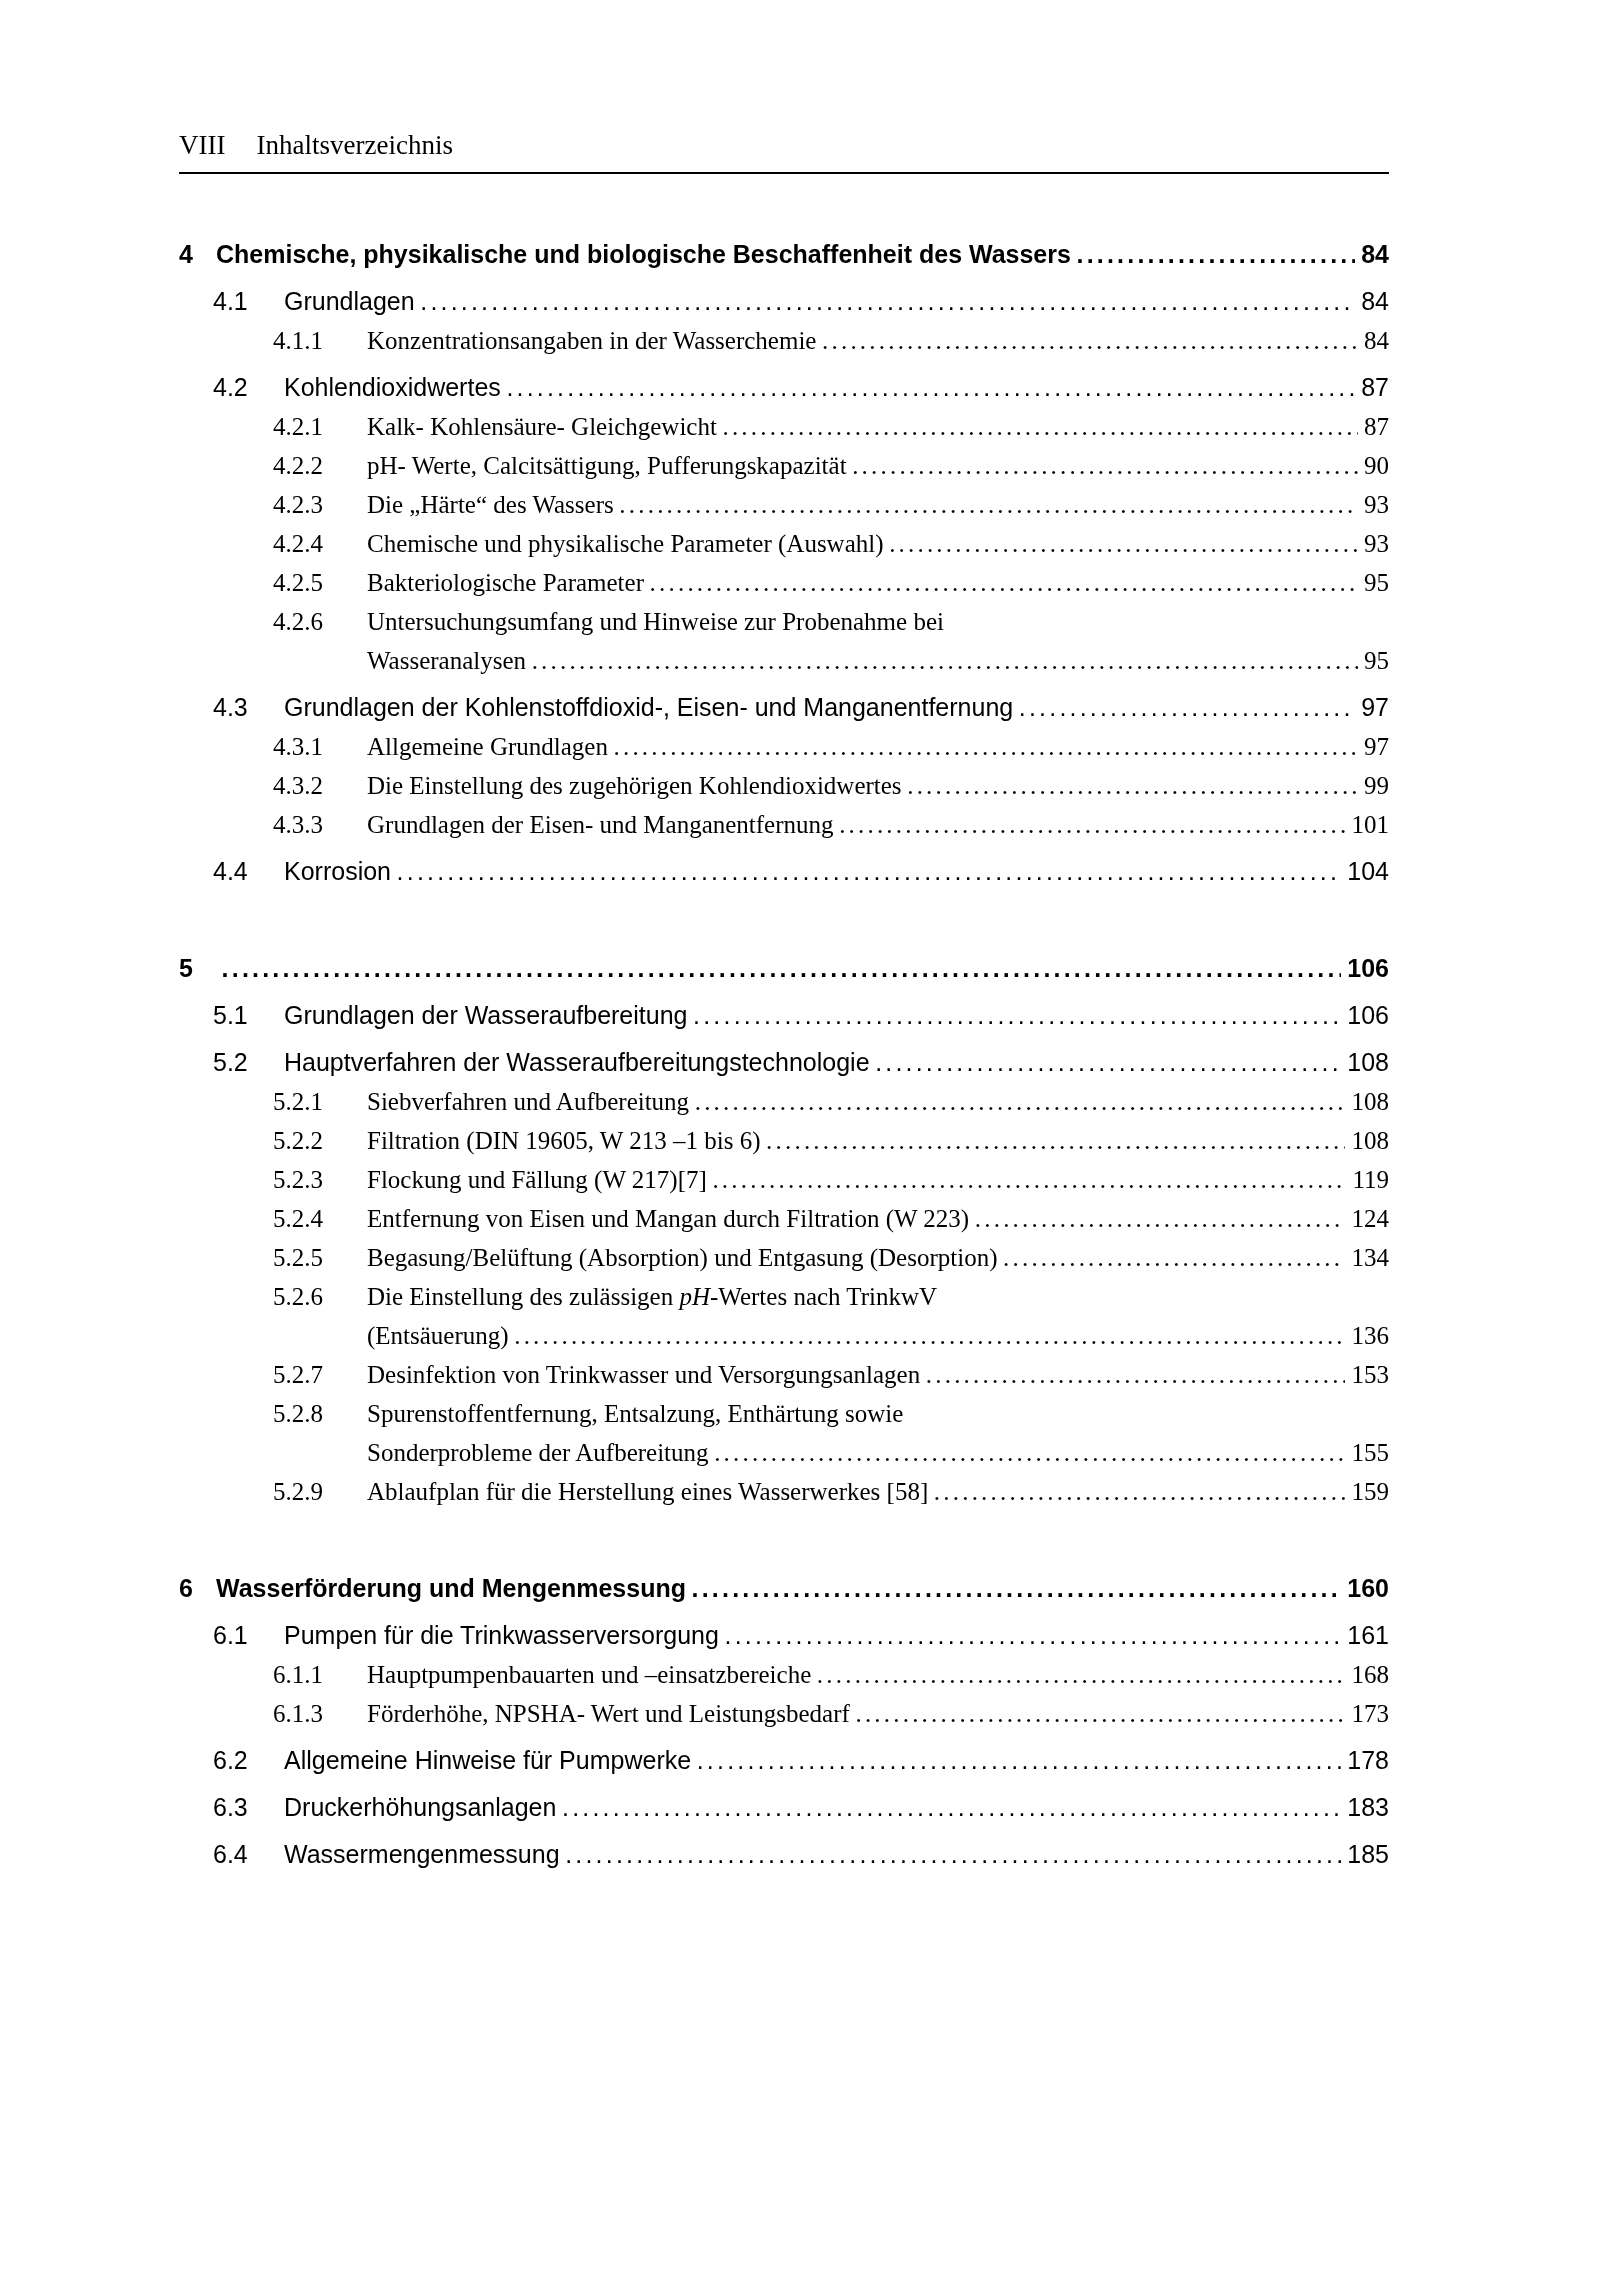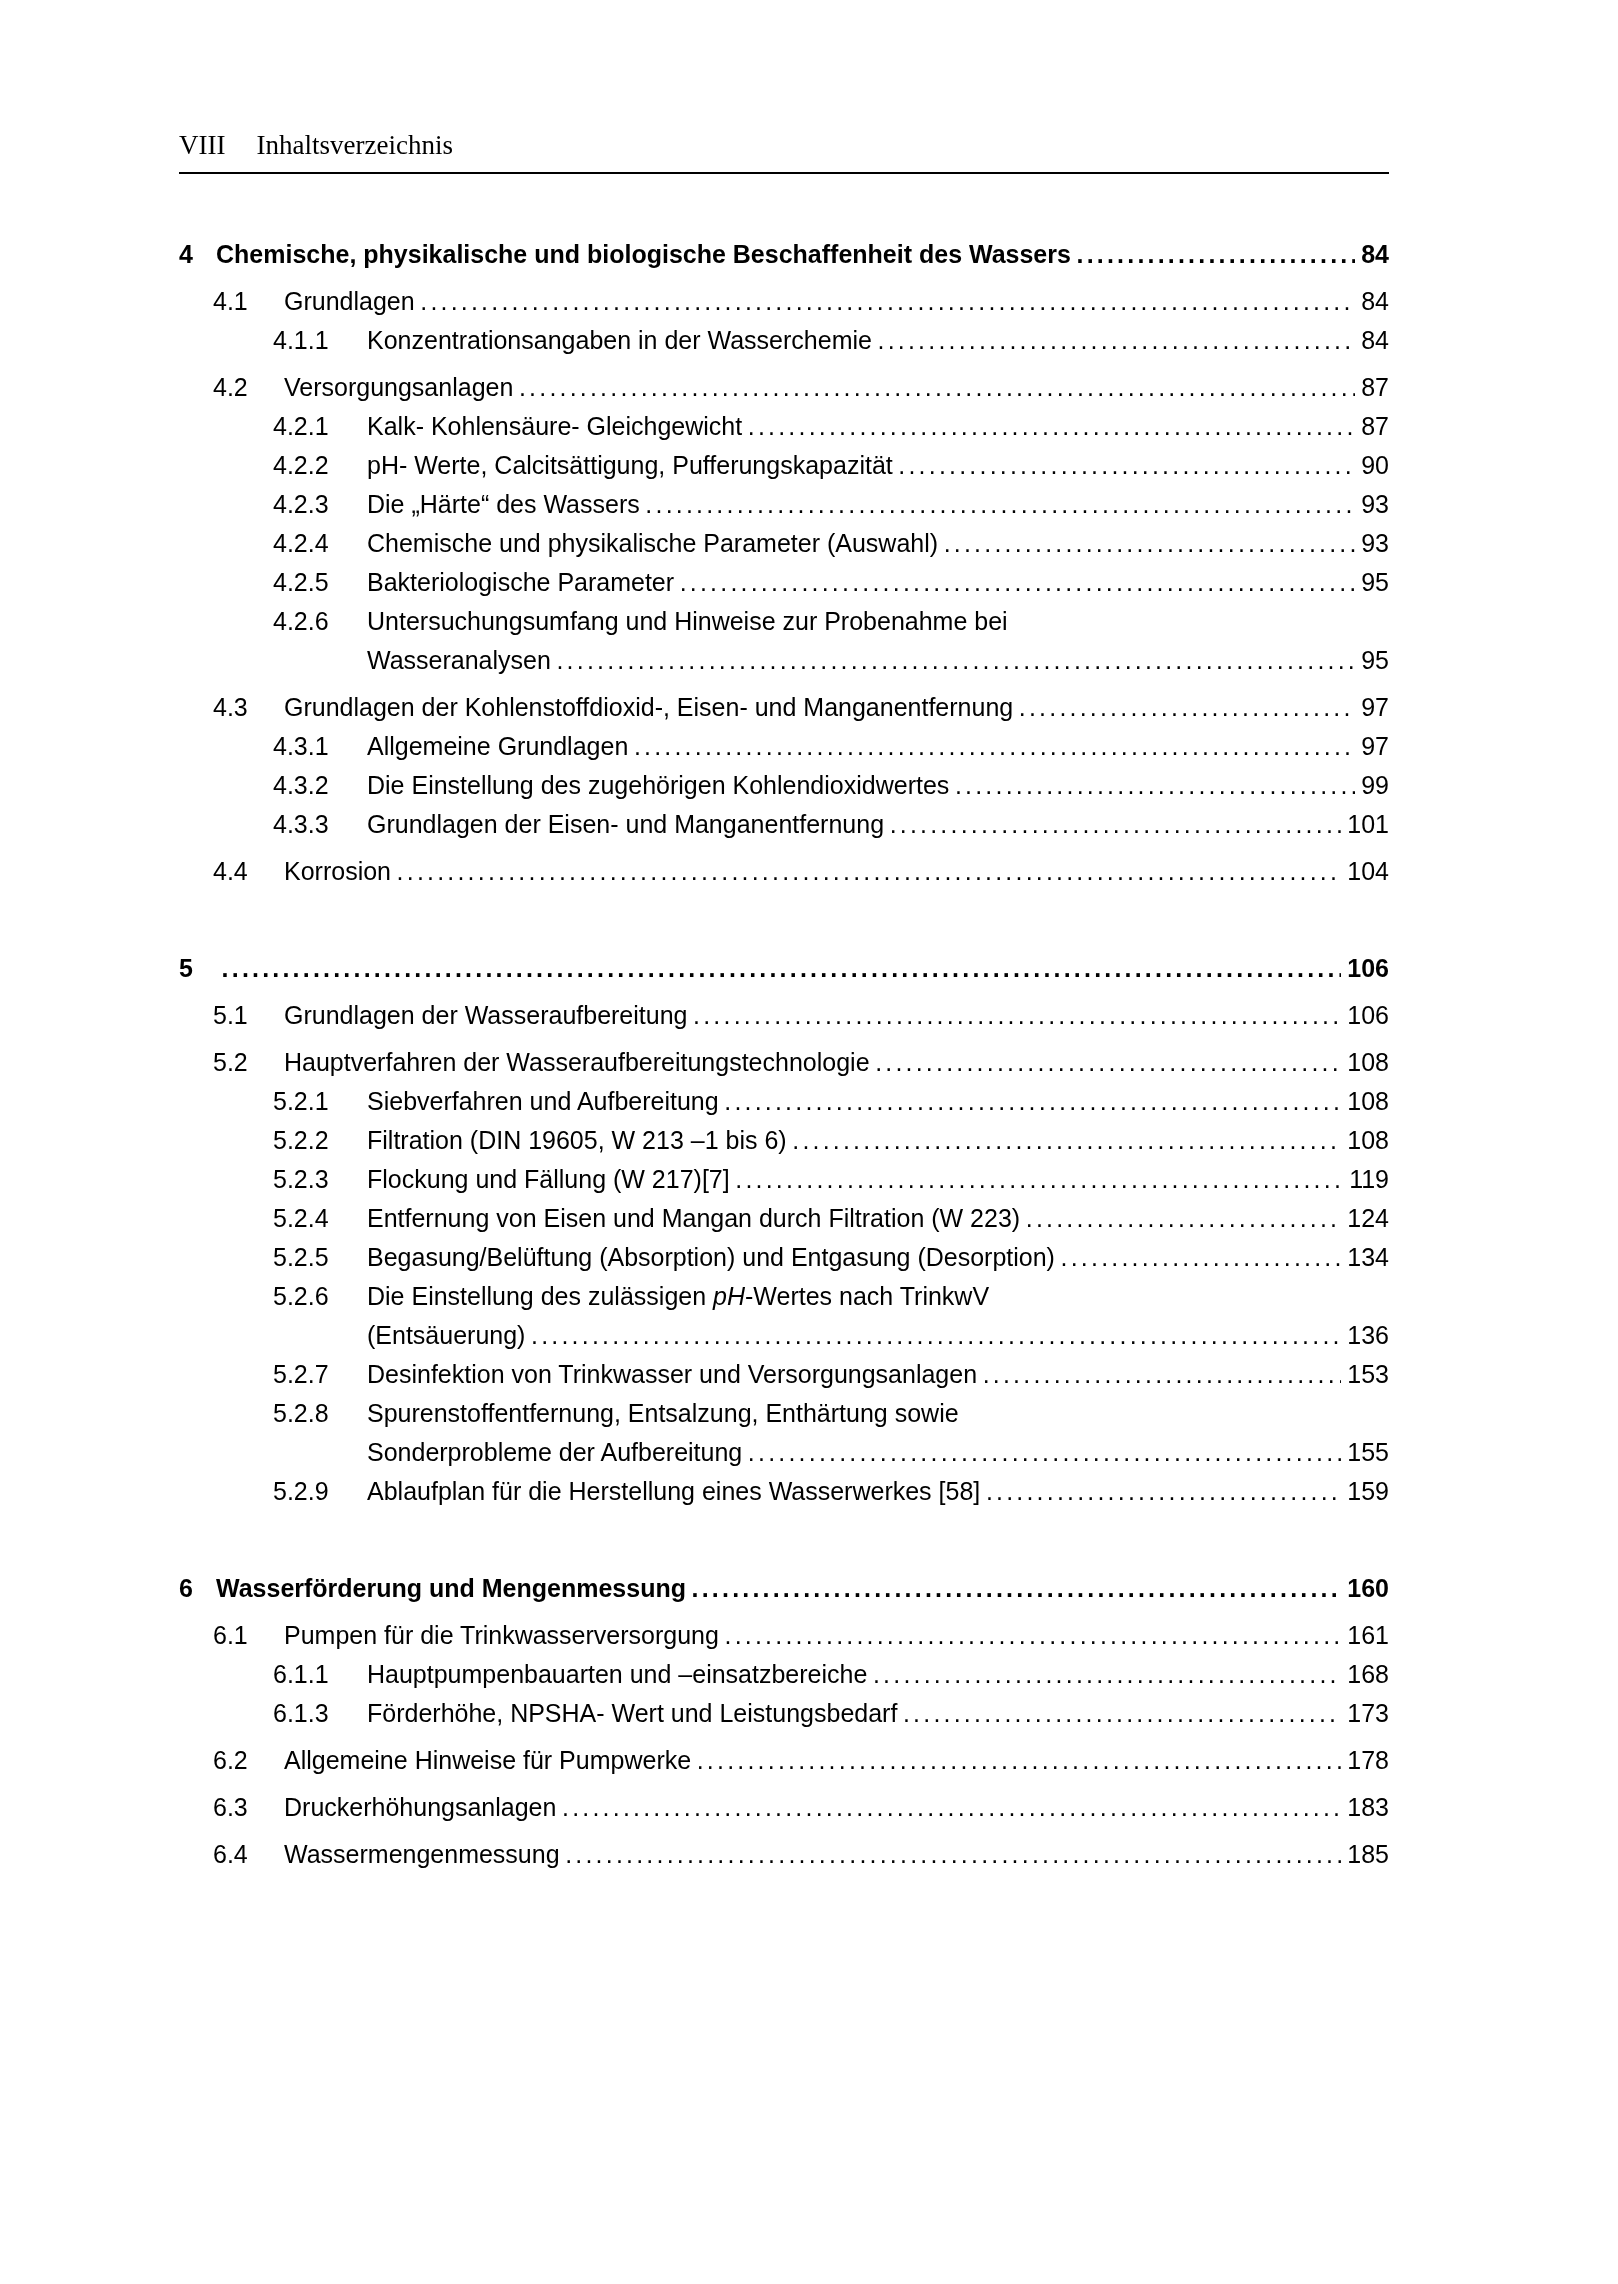--- a/index.html
+++ b/index.html
@@ -42,21 +42,21 @@
     display: flex;
     align-items: baseline;
     line-height: 39px;
     height: 39px;
     white-space: nowrap;
   }
   .row .num { flex: 0 0 auto; }
   .row.l0 .num { width: 37px; }
   .row.l1 { padding-left: 34px; }
   .row.l1 .num { width: 71px; }
-  .row.l2 { padding-left: 94px; }
+  .row.l2 { padding-left: 94px; font-family: Liberation Serif, serif; }
   .row.l2 .num { width: 94px; }
   .row.l2.cont { padding-left: 188px; }
 
   .row .t { flex: 0 0 auto; white-space: nowrap; }
   .row .t i { font-style: italic; }
 
   .leader {
     flex: 1 1 auto;
     min-width: 0;
     overflow: hidden;
@@ -100,21 +100,21 @@
         <div class="row l2">
           <span class="num">4.1.1</span>
           <span class="t">Konzentrationsangaben in der Wasserchemie</span>
           <span class="leader"></span>
           <span class="pg">84</span>
         </div>
       </div>
       <div class="entry l1">
         <div class="row l1">
           <span class="num">4.2</span>
-          <span class="t">Versorgungsanlagen</span>
+          <span class="t">Kohlendioxidwertes</span>
           <span class="leader"></span>
           <span class="pg">87</span>
         </div>
       </div>
       <div class="entry l2">
         <div class="row l2">
           <span class="num">4.2.1</span>
           <span class="t">Kalk- Kohlensäure- Gleichgewicht</span>
           <span class="leader"></span>
           <span class="pg">87</span>

